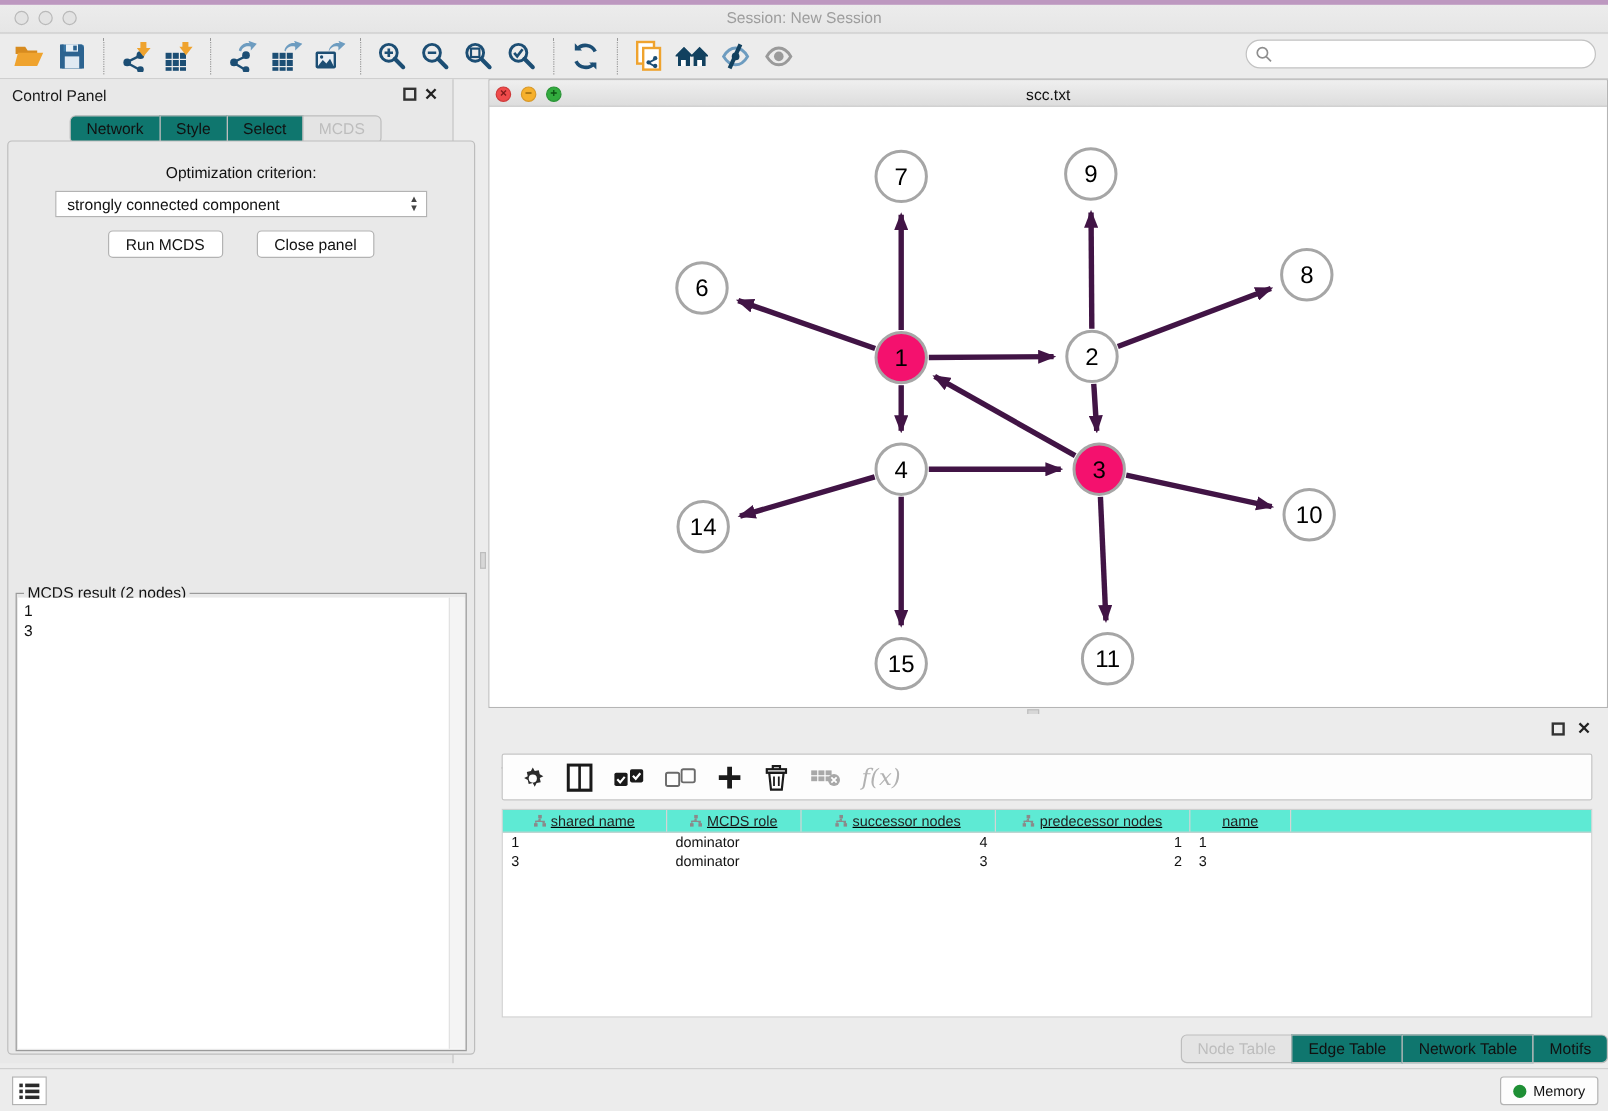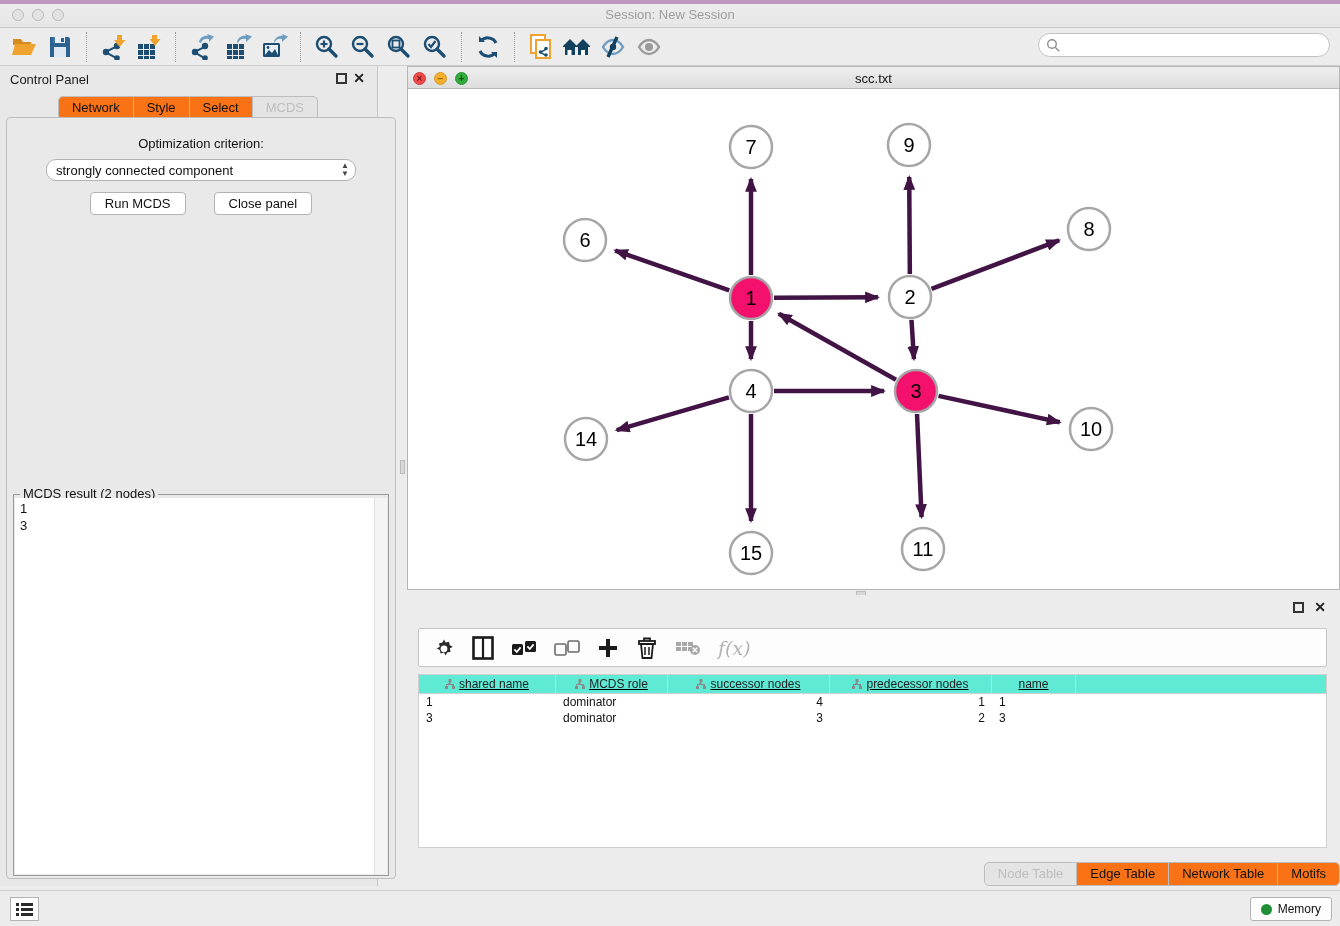--- a/index.html
+++ b/index.html
@@ -26,29 +26,29 @@
     font-family:"Liberation Sans", sans-serif; }
 
   
   .control-panel { position:absolute; top:66px; left:0; width:378px; height:820px; background:#e8e8e8;
     border-right:1px solid #c6c6c6;padding-left:44px; }
   .cp-header { position:absolute; top:4px; left:0; width:100%; height:20px; }
   .cp-header .cp-title { position:absolute; left:10px; top:2px; font-size:13px; color:#1a1a1a; }
   .panel-float { position:absolute; top:3px; width:11px; height:11px; border:2px solid #333; }
   .panel-close { position:absolute; top:0px; font-size:14px; font-weight:bold; color:#222; }
   .cp-tabs { position:absolute; top:30px; left:0; width:100%; display:flex; justify-content:center; }
-  .tab { font-size:13px; padding:3px 13px 4px; background:#f97316; border:1px solid #bdbdbd; margin-left:-1px; color:#111; }
+  .tab { font-size:13px; padding:3px 13px 4px; background:#0f766e; border:1px solid #bdbdbd; margin-left:-1px; color:#111; }
   .tab:first-child { border-top-left-radius:5px; border-bottom-left-radius:5px; }
   .tab:last-child { border-top-right-radius:5px; border-bottom-right-radius:5px; }
   .tab.active { background:#e4e4e4; color:#bdbdbd; }
   .cp-body { position:absolute; top:51px; left:6px; width:390px; height:762px; background:#e9e9e9;
     border:1px solid #bdbdbd; border-radius:4px; }
   .opt-label { position:absolute; top:18px; width:100%; text-align:center; font-size:13px; color:#111; }
   .dropdown { position:absolute; top:41px; left:39px; width:310px; height:22px; background:#fff;
-    border:1px solid #b3b3b3; border-radius:10px; display:flex; align-items:center; font-size:13px; padding-left:9px; color:#111; }
+    border:1px solid #b3b3b3; border-radius:0; display:flex; align-items:center; font-size:13px; padding-left:9px; color:#111; }
   .dd-arrows { position:absolute; right:6px; top:2px; display:flex; flex-direction:column; line-height:8px; font-size:8px; color:#444; }
   .cp-buttons { position:absolute; top:74px; width:100%; display:flex; justify-content:center; gap:28px; }
   .btn { font-size:13px; background:#fff; border:1px solid #b3b3b3; border-radius:4px; padding:3px 14px; color:#111; }
   .result-box { position:absolute; left:6px; top:376px; width:376px; height:382px; border:1px solid #9a9a9a; }
   .result-legend { position:absolute; top:-9px; left:6px; background:#e9e9e9; padding:0 3px; font-size:13px; color:#111; }
   .result-area { position:absolute; left:1px; top:3px; width:372px; height:376px; background:#fff; }
   .result-text { position:absolute; left:0; top:0; right:13px; bottom:0; font-size:13px; color:#111;
     padding:2px 5px; white-space:pre; line-height:17px; }
   .result-scroll { position:absolute; right:0; top:0; width:13px; height:100%; background:#f4f4f4; border-left:1px solid #e2e2e2; }
 

